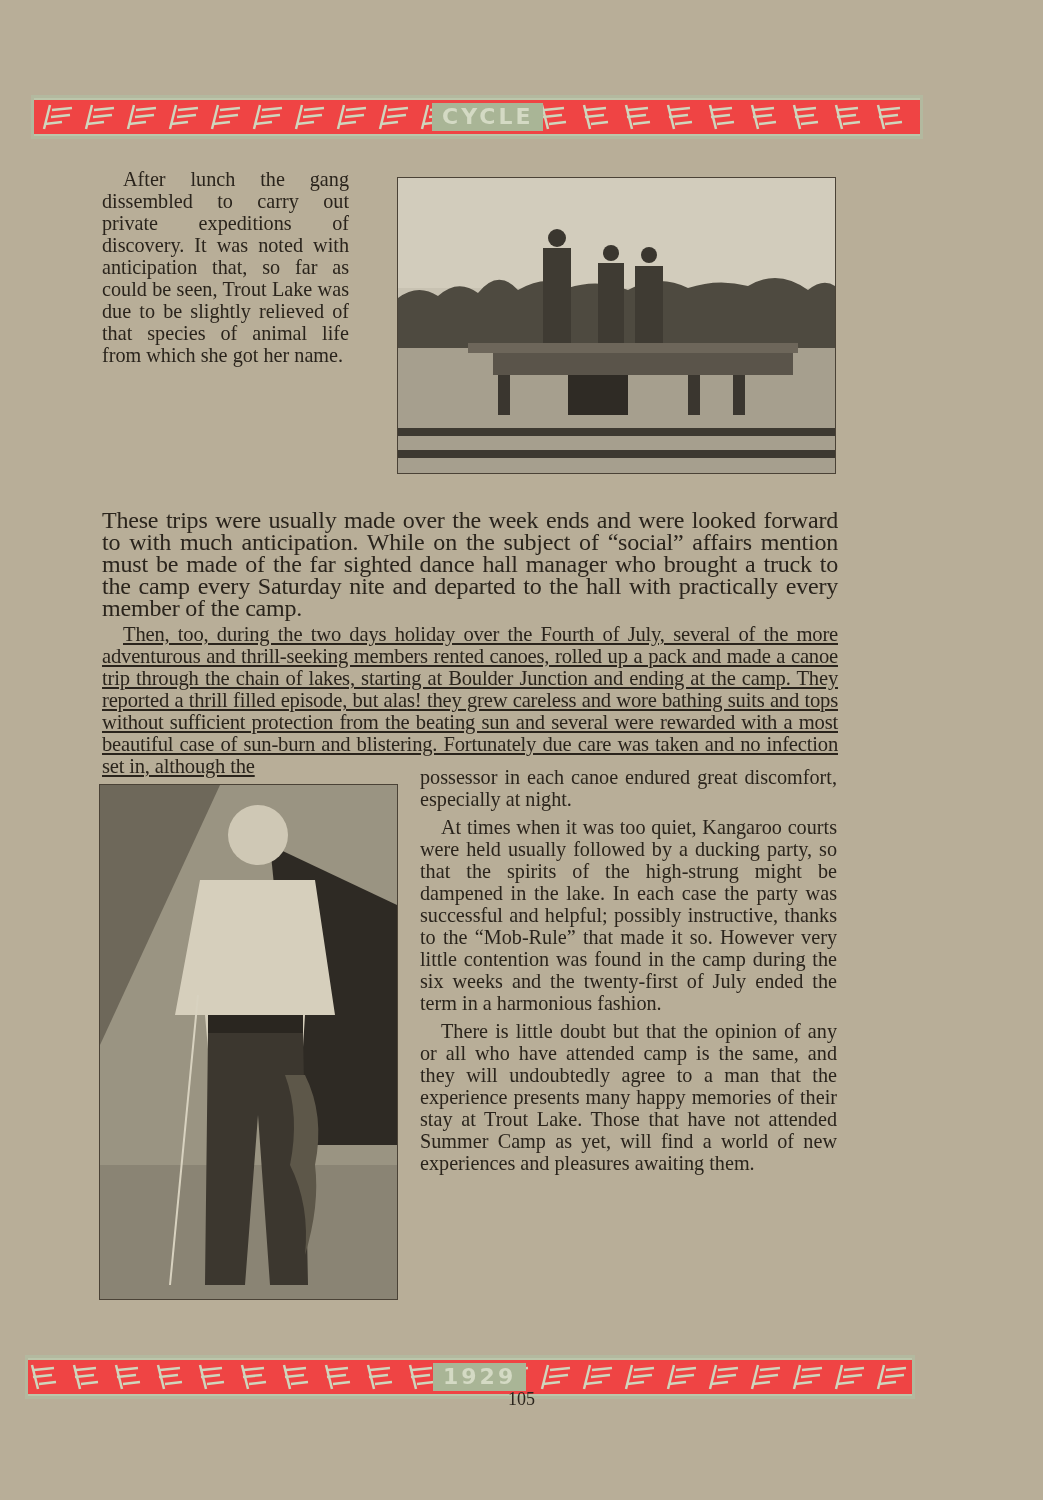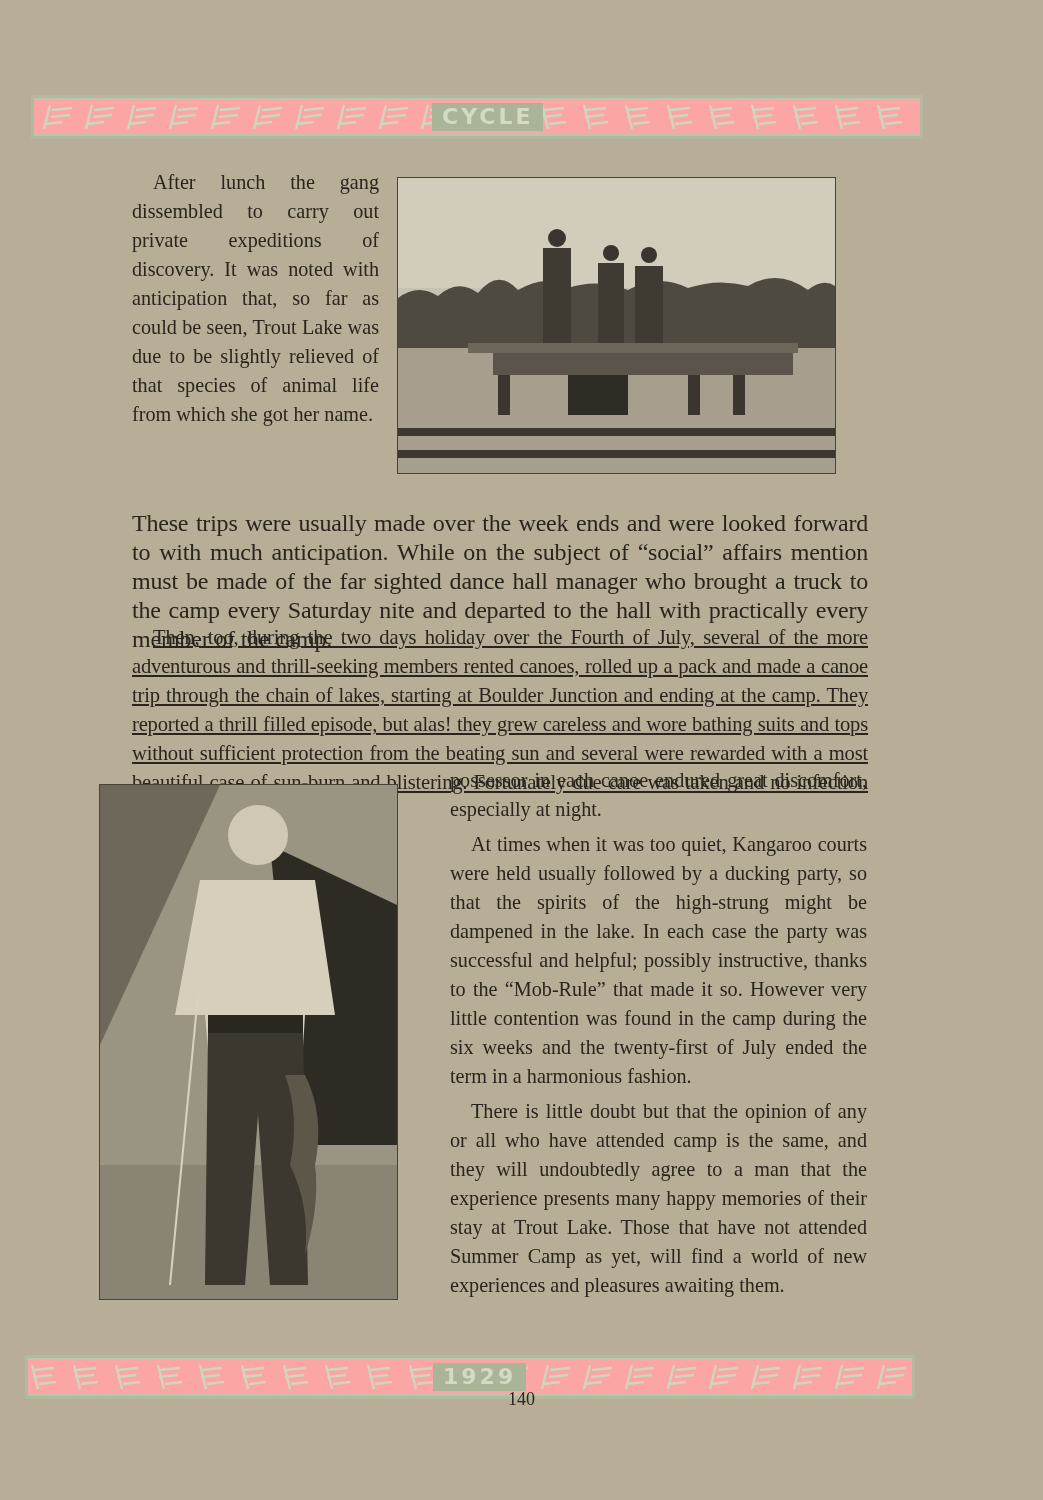--- a/index.html
+++ b/index.html
@@ -4,38 +4,38 @@
 <style>
   html, body { margin: 0; padding: 0; }
   body {
     width: 1043px; height: 1500px; position: relative; overflow: hidden;
     background: #b8ae98;
     font-family: "Liberation Serif", "DejaVu Serif", serif;
     color: #2a241c;
   }
   .band {
     position: absolute; height: 34px;
-    background: #fca5a5;
+    background: #ef4444;
     border-top: 2px solid #bcc6ab; border-bottom: 2px solid #bcc6ab;
     box-shadow: 0 0 0 3px #b3b99f;
     overflow: hidden;
   }
   .band.top { left: 34px; top: 98px; width: 886px; }
   .band.bottom { left: 28px; top: 1358px; width: 884px; }
   .band svg { position: absolute; left: 0; top: 0; }
   .band-word {
     position: absolute; top: 3px; height: 28px; padding: 0 10px;
     font-family: "DejaVu Sans", sans-serif; font-weight: bold;
     font-size: 22px; letter-spacing: 3px; line-height: 28px;
     color: #d4dac4; background: #a9b596;
   }
   .band.top .band-word { left: 398px; }
   .band.bottom .band-word { left: 405px; }
 
-  .txt { position: absolute; font-size: 20.2px; line-height: 29px; text-align: justify; margin-left: 30px; }
+  .txt { position: absolute; font-size: 20.2px; line-height: 22px; text-align: justify; }
   .txt p { margin: 0; text-indent: 21px; }
   .txt p.noindent { text-indent: 0; }
   .txt p + p { margin-top: 6px; }
 
   #col-left-top { left: 102px; top: 168px; width: 247px; }
   #para-wide-1 { left: 102px; top: 509px; width: 736px; font-size: 24px; letter-spacing: -0.2px; }
   #para-wide-2 { left: 102px; top: 623px; width: 736px; font-size: 20.6px; letter-spacing: -0.2px; text-decoration: underline; }
   #col-right-bottom { left: 420px; top: 766px; width: 417px; }
 
   .photo {
@@ -159,13 +159,13 @@
         <path d="M688 5 L682 29 M690 10 L710 8 M689 17 L708 15 M683 24 L700 22"></path>
         <path d="M730 5 L724 29 M732 10 L752 8 M731 17 L750 15 M725 24 L742 22"></path>
         <path d="M772 5 L766 29 M774 10 L794 8 M773 17 L792 15 M767 24 L784 22"></path>
         <path d="M814 5 L808 29 M816 10 L836 8 M815 17 L834 15 M809 24 L826 22"></path>
         <path d="M856 5 L850 29 M858 10 L878 8 M857 17 L876 15 M851 24 L868 22"></path>
       </g>
   </svg>
   <span class="band-word">1929</span>
 </div>
 
-<div class="page-num">140</div>
+<div class="page-num">105</div>
 
 </body></html>

